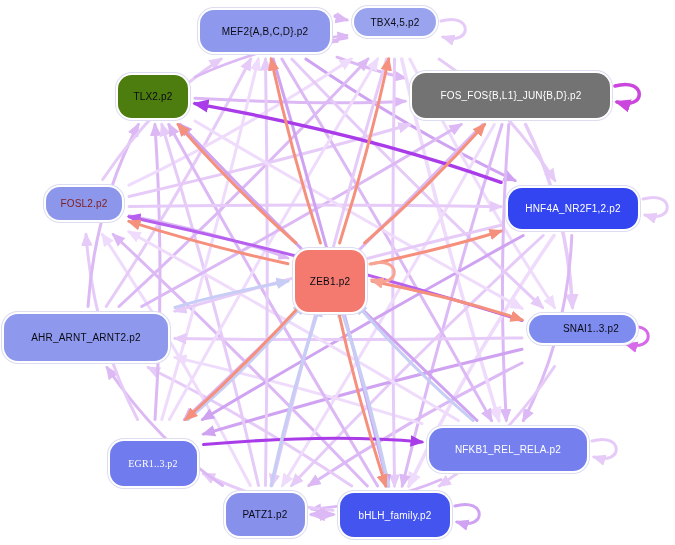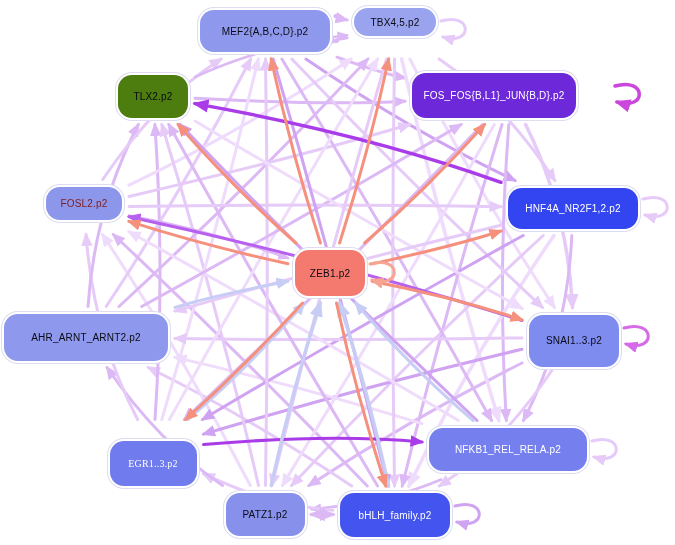--- a/index.html
+++ b/index.html
@@ -165,24 +165,24 @@
       <path d="M 643 199 C 675 190, 675 224, 645 215" fill="none" stroke="#e6cbf8" stroke-width="3" stroke-linecap="round" marker-end="url(#ah_L2_e)"></path>
       <path d="M 624 328 C 656 319, 656 353, 626 344" fill="none" stroke="#d66ae8" stroke-width="3" stroke-linecap="round" marker-end="url(#ah_SN_e)"></path>
       <path d="M 592 441 C 624 432, 624 466, 594 457" fill="none" stroke="#e6cbf8" stroke-width="3" stroke-linecap="round" marker-end="url(#ah_L2_e)"></path>
       <path d="M 455 506 C 487 497, 487 531, 457 522" fill="none" stroke="#cfa3f1" stroke-width="3" stroke-linecap="round" marker-end="url(#ah_L4_e)"></path>
       <path d="M 370 264 C 402 255, 402 289, 372 280" fill="none" stroke="#f8a493" stroke-width="3" stroke-linecap="round" marker-end="url(#ah_S2_e)"></path>
     </svg>
   <div>
       <div class="node" style="left: 200px; top: 10px; width: 130px; height: 42px; background: rgb(142, 152, 236); color: rgb(10, 10, 20);">MEF2{A,B,C,D}.p2</div>
       <div class="node" style="left: 354px; top: 8px; width: 82px; height: 28px; background: rgb(154, 164, 238); color: rgb(10, 10, 20);">TBX4,5.p2</div>
       <div class="node" style="left: 118px; top: 74.5px; width: 70px; height: 43px; background: #4d7c0f; color: rgb(10, 10, 20);">TLX2.p2</div>
-      <div class="node" style="left: 412px; top: 72.5px; width: 164px; height: 45px; background: #6d28d9; color: rgb(255, 255, 255);">FOS_FOS{B,L1}_JUN{B,D}.p2</div>
+      <div class="node" style="left: 412px; top: 72.5px; width: 198px; height: 45px; background: #737373; color: rgb(255, 255, 255);">FOS_FOS{B,L1}_JUN{B,D}.p2</div>
       <div class="node" style="left: 46px; top: 186.5px; width: 76px; height: 33px; background: rgb(140, 150, 234); color: #7f1d1d;">FOSL2.p2</div>
       <div class="node" style="left: 508px; top: 187.5px; width: 130px; height: 41px; background: rgb(51, 69, 240); color: rgb(255, 255, 255);">HNF4A_NR2F1,2.p2</div>
-      <div class="node" style="left: 295px; top: 250px; width: 70px; height: 46px; background: rgb(244, 122, 112); color: rgb(10, 10, 20);">ZEB1.p2</div>
+      <div class="node" style="left: 295px; top: 250px; width: 70px; height: 62px; background: rgb(244, 122, 112); color: rgb(10, 10, 20);">ZEB1.p2</div>
       <div class="node" style="left: 4px; top: 313.5px; width: 164px; height: 47px; background: rgb(142, 152, 236); color: rgb(10, 10, 20);">AHR_ARNT_ARNT2.p2</div>
-      <div class="node" style="left: 529px; top: 314.5px; width: 90px; height: 52px; background: rgb(126, 140, 240); color: rgb(10, 10, 20);">SNAI1..3.p2</div>
+      <div class="node" style="left: 529px; top: 314.5px; width: 90px; height: 28px; background: rgb(126, 140, 240); color: rgb(10, 10, 20); padding-left: 17px;">SNAI1..3.p2</div>
       <div class="node" style="left: 109.5px; top: 441px; width: 87px; height: 45px; background: rgb(112, 123, 238); color: rgb(255, 255, 255); font-family: Liberation Serif, serif;">EGR1..3.p2</div>
       <div class="node" style="left: 429px; top: 427.5px; width: 158px; height: 43px; background: rgb(117, 128, 238); color: rgb(255, 255, 255);">NFKB1_REL_RELA.p2</div>
       <div class="node" style="left: 225.5px; top: 492.5px; width: 79px; height: 43px; background: rgb(135, 145, 236); color: rgb(10, 10, 20);">PATZ1.p2</div>
       <div class="node" style="left: 340px; top: 493px; width: 110px; height: 44px; background: rgb(67, 85, 238); color: rgb(255, 255, 255);">bHLH_family.p2</div>
     </div>
 </div>
 
 </body></html>

